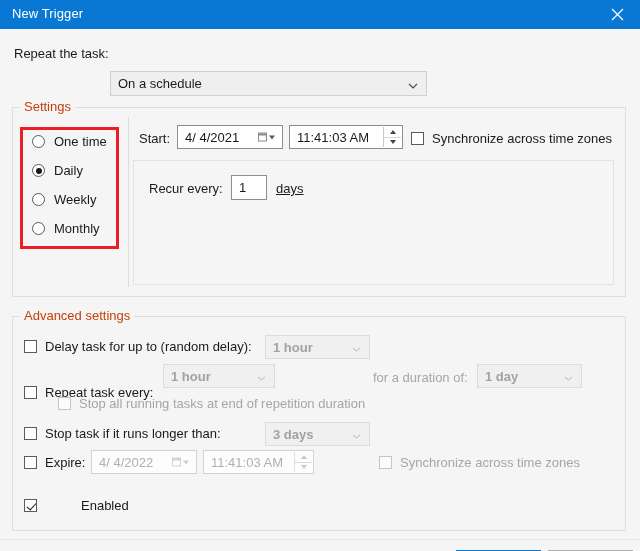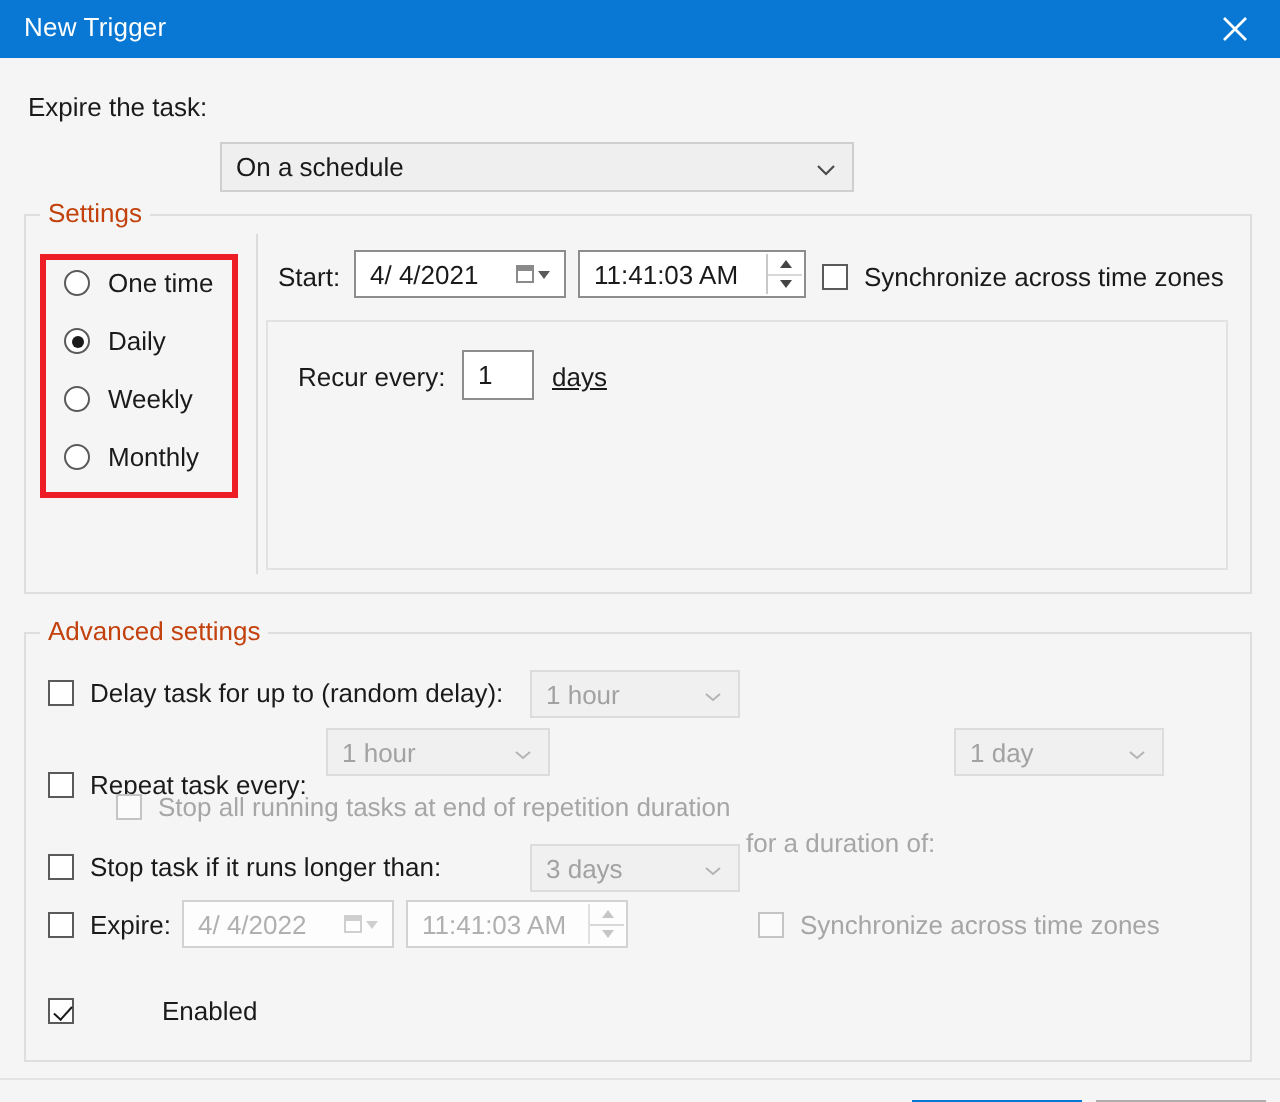--- a/index.html
+++ b/index.html
@@ -58,21 +58,21 @@
   }
   .combo .ctext {
     font-size: 13px; color: #1a1a1a;
     padding-left: 7px; white-space: nowrap;
   }
   .combo .chev {
     position: absolute; right: 8px; top: 50%;
     transform: translateY(-50%);
   }
   .combo.dis { background: #f0f0f0; border-color: #dcdcdc; }
-  .combo.dis .ctext { color: #a2a2a2; }
+  .combo.dis .ctext { color: #a2a2a2; font-weight: bold; }
 
   #begin-combo { left: 110px; top: 42px; width: 317px; height: 25px; }
 
   
   .group-label {
     position: absolute; font-size: 13px; color: #c2410c;
     background: #f5f5f5; padding: 0 4px;
   }
   .group-box {
     position: absolute;
@@ -239,21 +239,21 @@
         <svg width="13" height="13" viewBox="0 0 13 13">
           <line x1="1" y1="1" x2="12" y2="12" stroke="#ffffff" stroke-width="1.3"></line>
           <line x1="12" y1="1" x2="1" y2="12" stroke="#ffffff" stroke-width="1.3"></line>
         </svg>
       </span>
     </div>
   </div>
 
   <div class="body">
 
-    <div class="lbl begin-label">Expire the task:</div>
+    <div class="lbl begin-label">Repeat the task:</div>
     <div class="combo" id="begin-combo">
       <span class="ctext">On a schedule</span>
       <span class="chev">
         <svg width="10" height="6" viewBox="0 0 10 6">
           <polyline points="1,1 5,5 9,1" fill="none" stroke="#4a4a4a" stroke-width="1.1"></polyline>
         </svg>
       </span>
     </div>
 
     <div class="group-box" id="settings-box"></div>
@@ -331,21 +331,21 @@
       <span class="cblabel">Repeat task every:</span>
     </div>
     <div class="combo dis" style="left:163px; top:335px; width:112px; height:24px;">
       <span class="ctext">1 hour</span>
       <span class="chev">
         <svg width="9" height="5" viewBox="0 0 9 5">
           <polyline points="1,1 4.5,4 8,1" fill="none" stroke="#b4b4b4" stroke-width="1"></polyline>
         </svg>
       </span>
     </div>
-    <div class="lbl dis" style="position:absolute; left:373px; top:341px;margin-top:44px;">for a duration of:</div>
+    <div class="lbl dis" style="position:absolute; left:373px; top:341px;">for a duration of:</div>
     <div class="combo dis" style="left:477px; top:335px; width:105px; height:24px;">
       <span class="ctext">1 day</span>
       <span class="chev">
         <svg width="9" height="5" viewBox="0 0 9 5">
           <polyline points="1,1 4.5,4 8,1" fill="none" stroke="#b4b4b4" stroke-width="1"></polyline>
         </svg>
       </span>
     </div>
 
     <div class="cb-row" style="left:58px; top:367px;">

